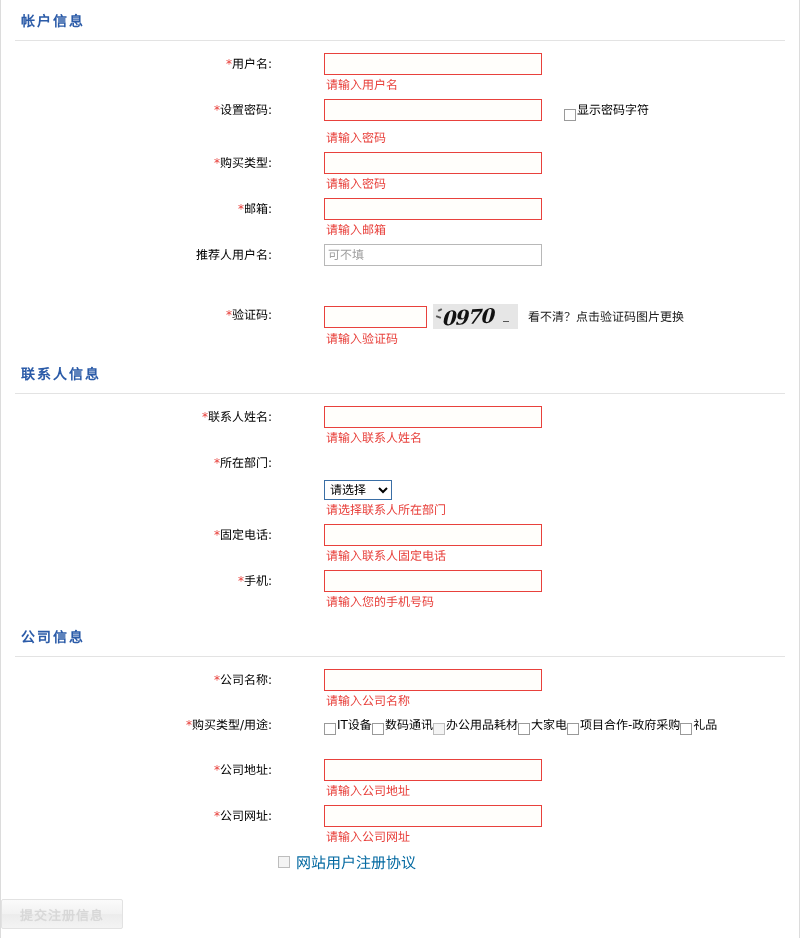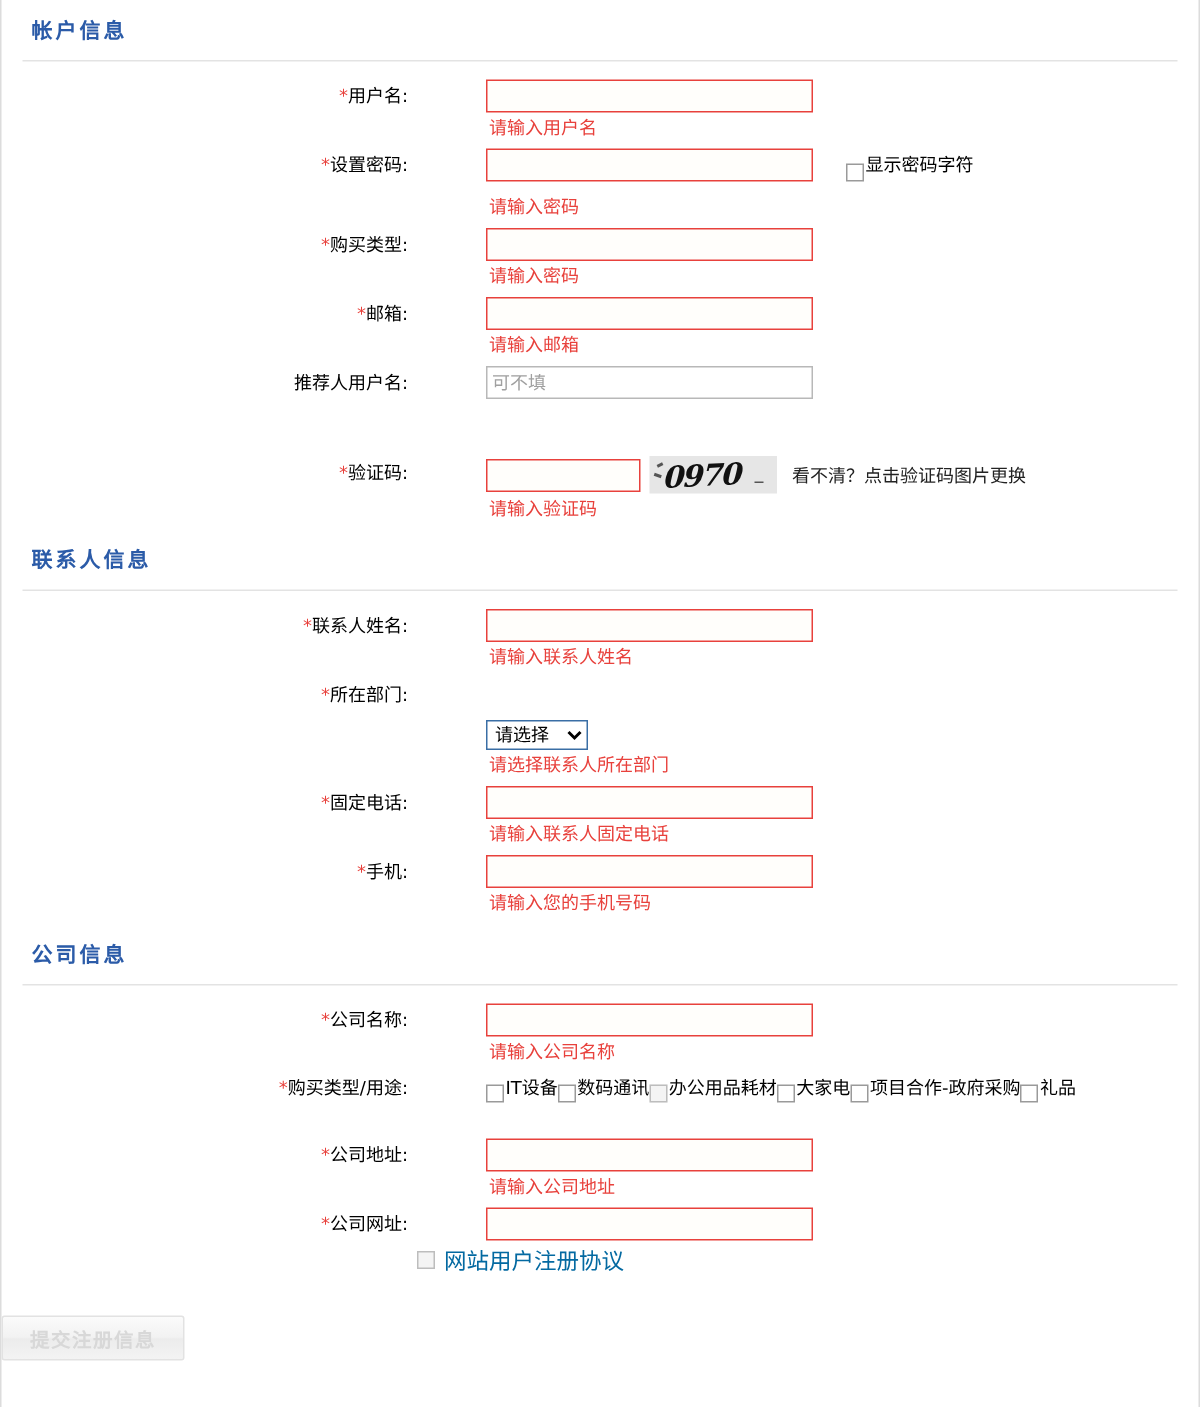--- a/index.html
+++ b/index.html
@@ -410,20 +410,21 @@
       <div class="field">
         <input class="txt" type="text" value="" style="">
         <div class="hint">请输入公司地址</div>
       </div>
     </div>
 
     <div class="row">
       <div class="label"><i class="star">*</i><span>公司网址:</span></div>
       <div class="field">
         <input class="txt" type="text" value="" style="">
+        <div class="hint">请输入公司网址</div>
       </div>
     </div>
 
     <div class="agree-row">
       <label class="inline-check">
         <input class="cb dim" type="checkbox" style="">
         <span class="agree-label">网站用户注册协议</span>
       </label>
     </div>
 

